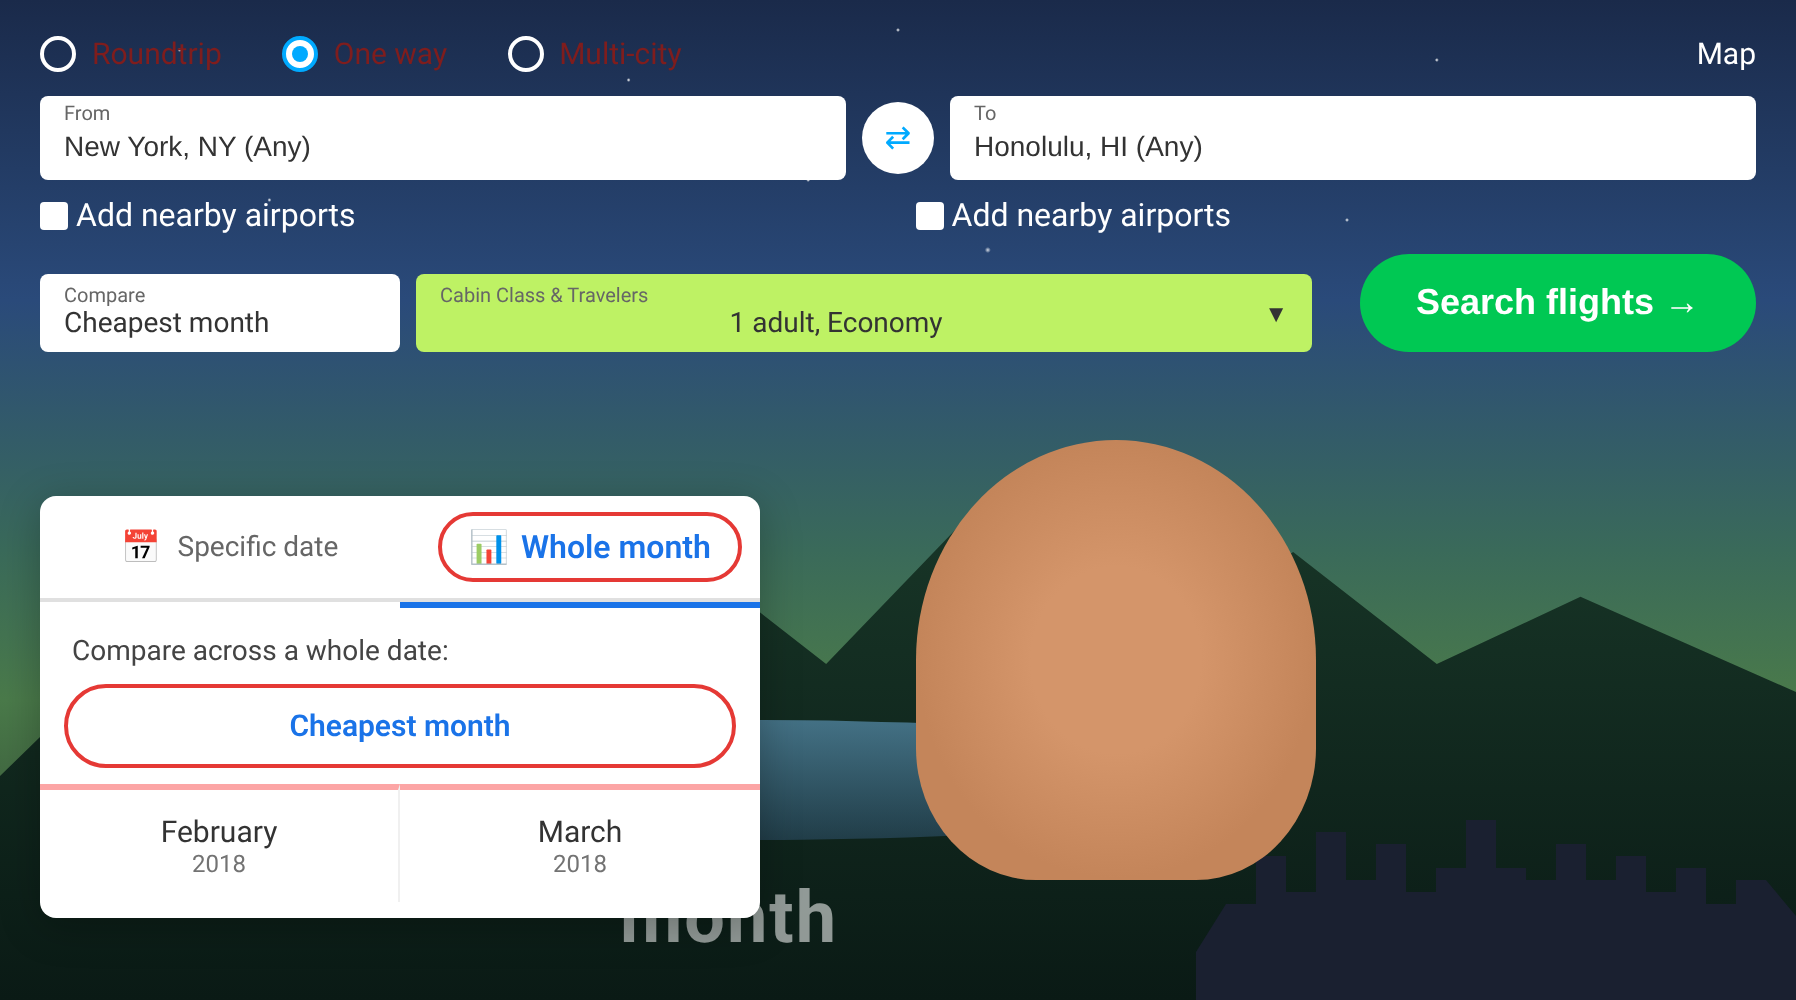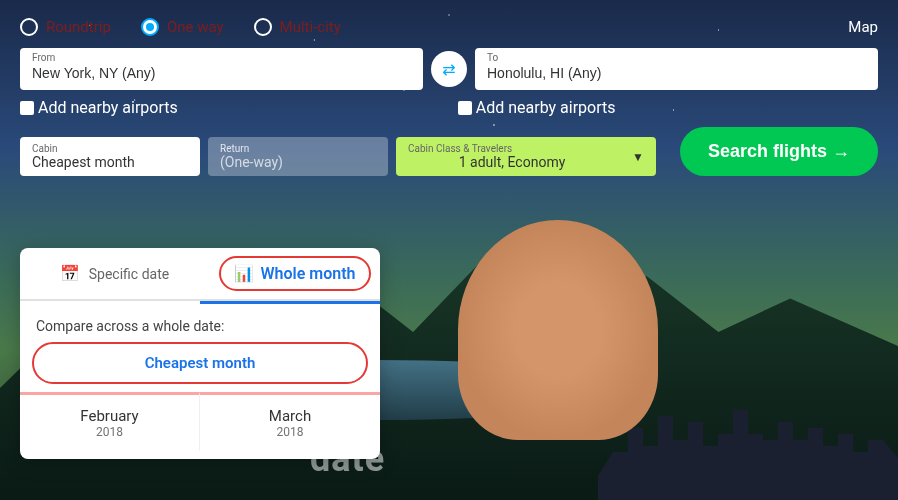--- a/index.html
+++ b/index.html
@@ -448,21 +448,21 @@
 
 <div class="lake"></div>
 
 <div class="buildings"></div>
 
 <div class="person-area">
   <div class="person-silhouette"></div>
 </div>
 
 <div style="position:absolute; bottom: 20px; left: 310px; z-index:5; color: rgba(255,255,255,0.55); font-size: 36px; font-weight: bold; letter-spacing: 1px;">
-  <span>date</span>
+  <span>month</span>
 </div>
 
 <div class="header">
 
   <div class="trip-type-row">
 
     <label class="radio-option">
       <div class="radio-circle unselected"></div>
       <span>Roundtrip</span>
     </label>
@@ -500,26 +500,22 @@
       <span>Add nearby airports</span>
     </label>
     <label class="checkbox-label" style="margin-left: 240px;">
       <div class="checkbox-box"></div>
       <span>Add nearby airports</span>
     </label>
   </div>
 
   <div class="date-cabin-row">
     <div class="date-field">
-      <label>Cabin</label>
+      <label>Compare</label>
       <div class="value">Cheapest month</div>
-    </div>
-    <div class="return-field">
-      <label>Return</label>
-      <div class="value">(One-way)</div>
     </div>
     <div class="cabin-field">
       <div class="label-group">
         <label>Cabin Class &amp; Travelers</label>
         <div class="value">1 adult, Economy</div>
       </div>
       <span class="chevron">▼</span>
     </div>
     <button class="search-btn">
       <span>Search flights →</span>

